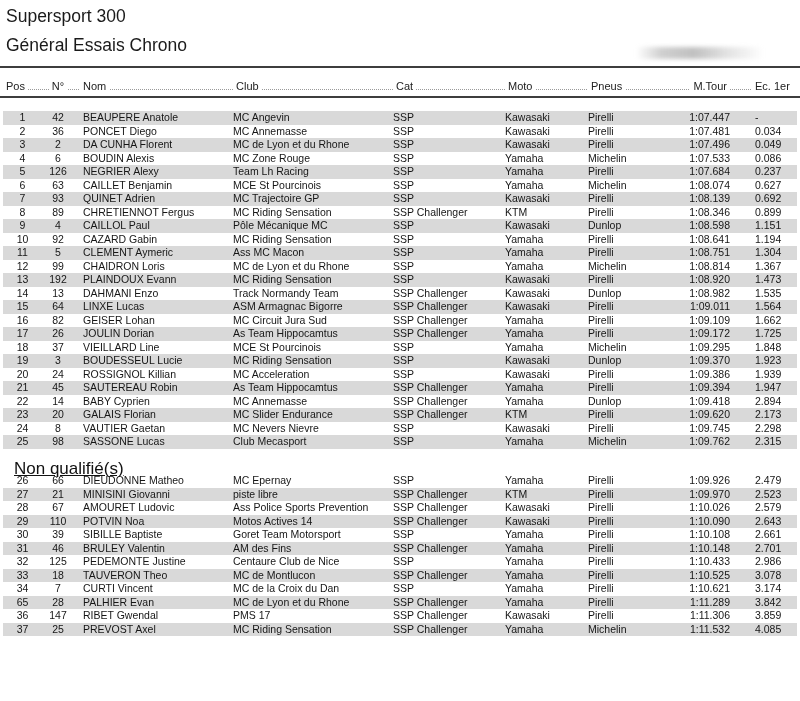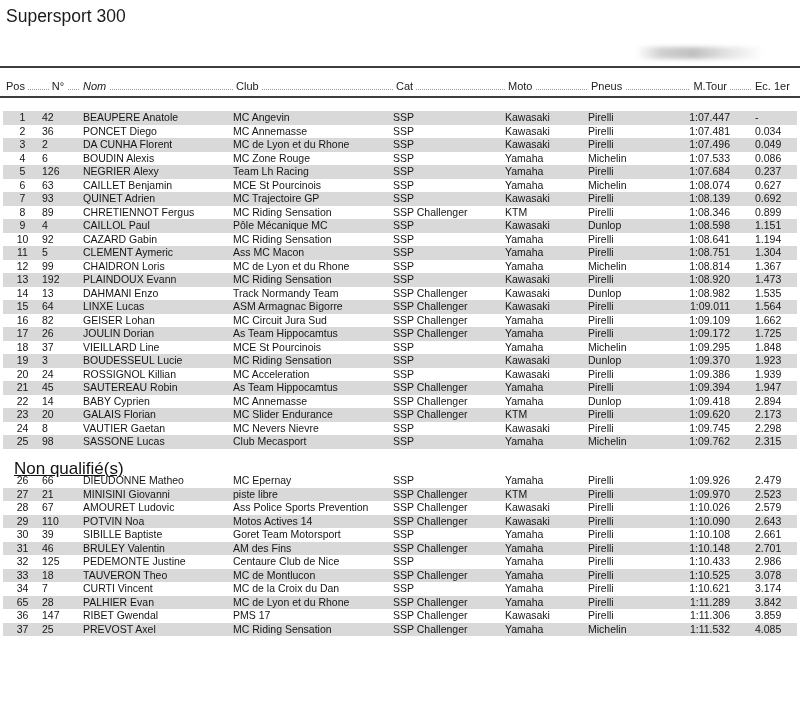--- a/index.html
+++ b/index.html
@@ -45,33 +45,33 @@
     font-size: 11px; color: #222;
   }
   .leader {
     position: absolute; left: 18px; right: 6px; top: 10px;
     border-top: 1.5px dotted #9a9a9a;
   }
   .hc { position: relative; z-index: 1; white-space: nowrap; line-height: 15px; }
   .hc span { background: #ffffff; padding: 0 3px; }
   .hc.c-pos { text-align: left; }
   .hc.c-num { text-align: center; }
-  .hc.c-nom { padding-left: 6px; font-style: italic; }
+  .hc.c-nom { padding-left: 6px; }
   .hc.c-mtour { text-align: right; }
   .hc.c-ec { padding-left: 22px; }
 
   .tbody { position: absolute; left: 3px; }
   #qualified-body { top: 111px; }
   #nonqualified-body { top: 474px; }
 
   .row { height: 13.5px; font-size: 10.5px; line-height: 13.5px; color: #161616; }
   .row.stripe { background: #d9d9d9; }
   .cell { white-space: nowrap; overflow: hidden; }
   .c-pos { text-align: center; }
-  .c-num { text-align: left; }
+  .c-num { text-align: center; }
   .c-nom { padding-left: 9px; }
   .c-mtour { text-align: right; }
   .c-ec { padding-left: 25px; }
 
   .nq-label {
     position: absolute; left: 14px; top: 459px;
     font-size: 17px; text-decoration: underline; color: #111;
     white-space: nowrap;
   }
 
@@ -79,20 +79,21 @@
     position: absolute; left: 5px; top: 663px;
     font-size: 16.5px; color: #1a1a1a; white-space: nowrap;
   }
 </style>
 </head>
 <body>
 
 <div class="page">
 
   <div class="title">Supersport 300</div>
+  <div class="subtitle">Général Essais Chrono</div>
   <div class="watermark"></div>
 
   <div class="rule rule-top"></div>
 
   <div class="thead grid-row">
     <div class="leader"></div>
     <div class="hc c-pos"><span>Pos</span></div>
     <div class="hc c-num"><span>N°</span></div>
     <div class="hc c-nom"><span>Nom</span></div>
     <div class="hc c-club"><span>Club</span></div>

